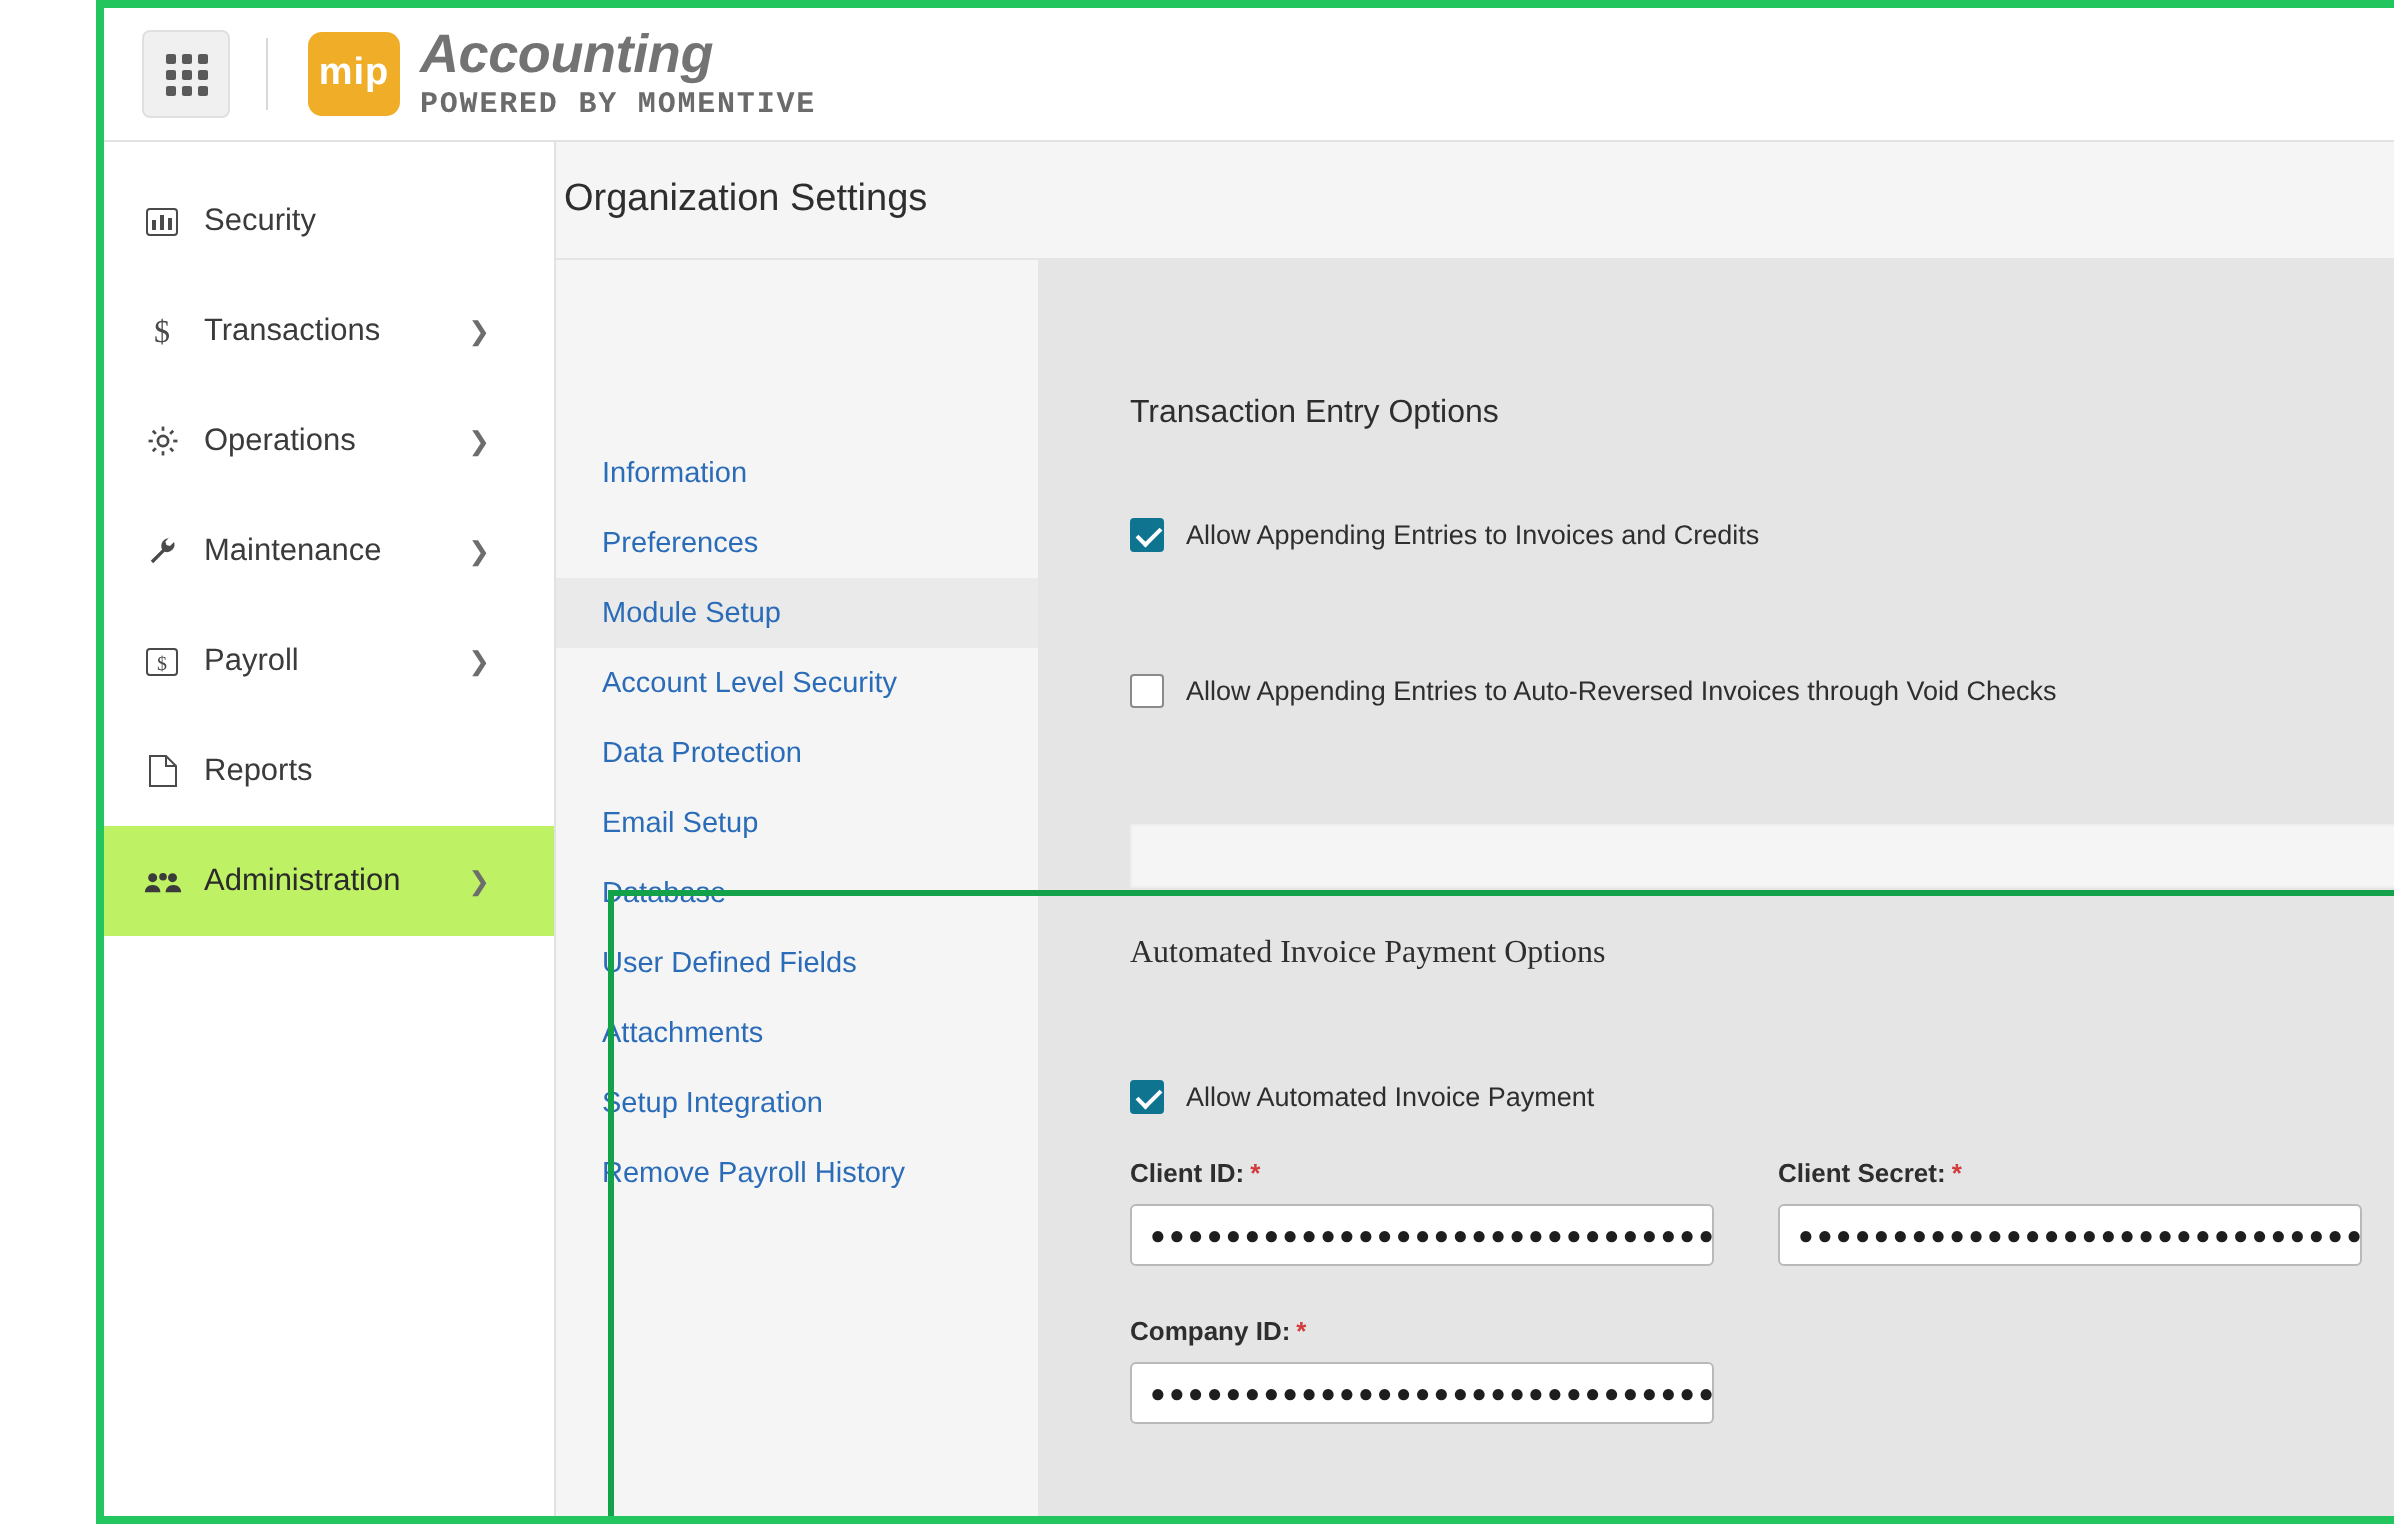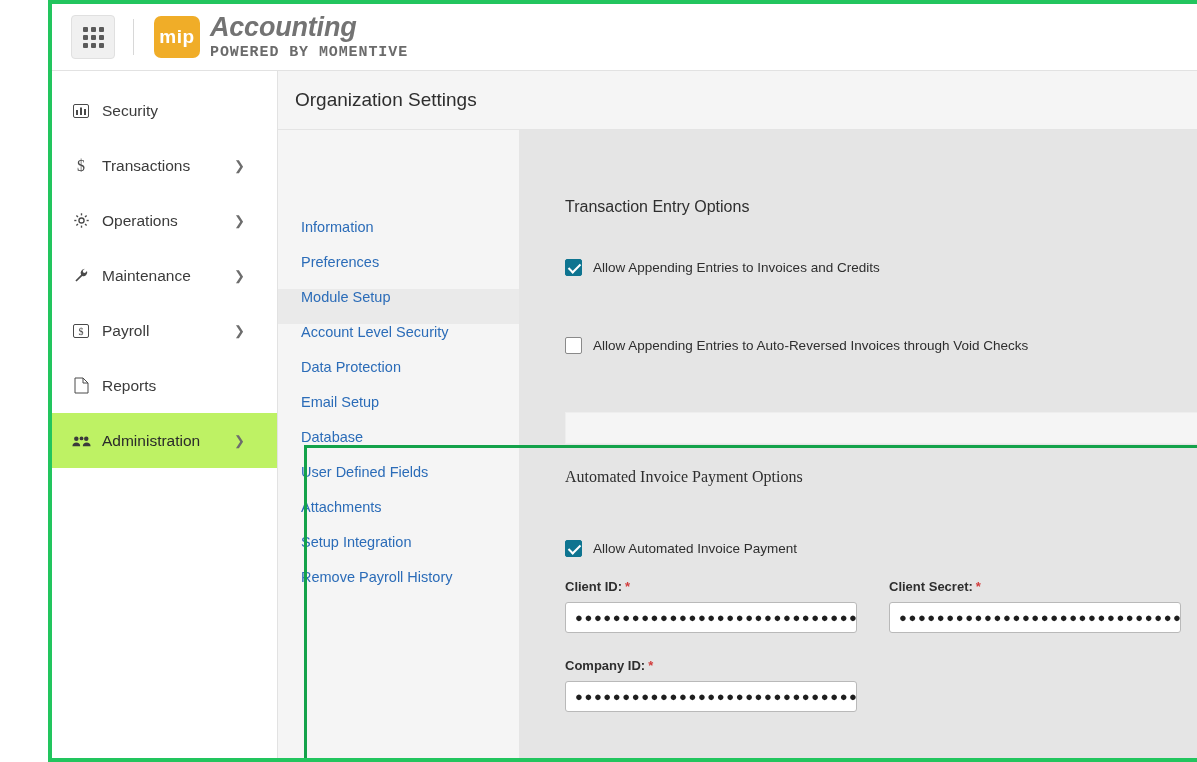--- a/index.html
+++ b/index.html
@@ -151,37 +151,38 @@
   .page-header {
     position: absolute;
     left: 0; top: 0;
     width: 971px;
     height: 59px;
     background: #f5f5f5;
     border-bottom: 1px solid #e4e4e4;
   }
   .page-title {
     position: absolute;
-    left: 17px; top: 18px;
+    left: 4px; top: 18px;
     font-size: 19px;
     color: #2e2e2e;
   }
 
   
   .subnav {
     position: absolute;
     left: 0; top: 59px;
     width: 241px;
     height: 636px;
     background: #f5f5f5;
     padding-top: 89px;
   }
   .subnav-item {
     height: 35px;
     display: flex;
+    align-items: center;
     padding-left: 23px;
     font-size: 14.5px;
     color: #2b6cb8;
     cursor: pointer;
   }
   .subnav-item.active {
     background: #eaeaea;
     color: #2b6cb8;
   }
 

